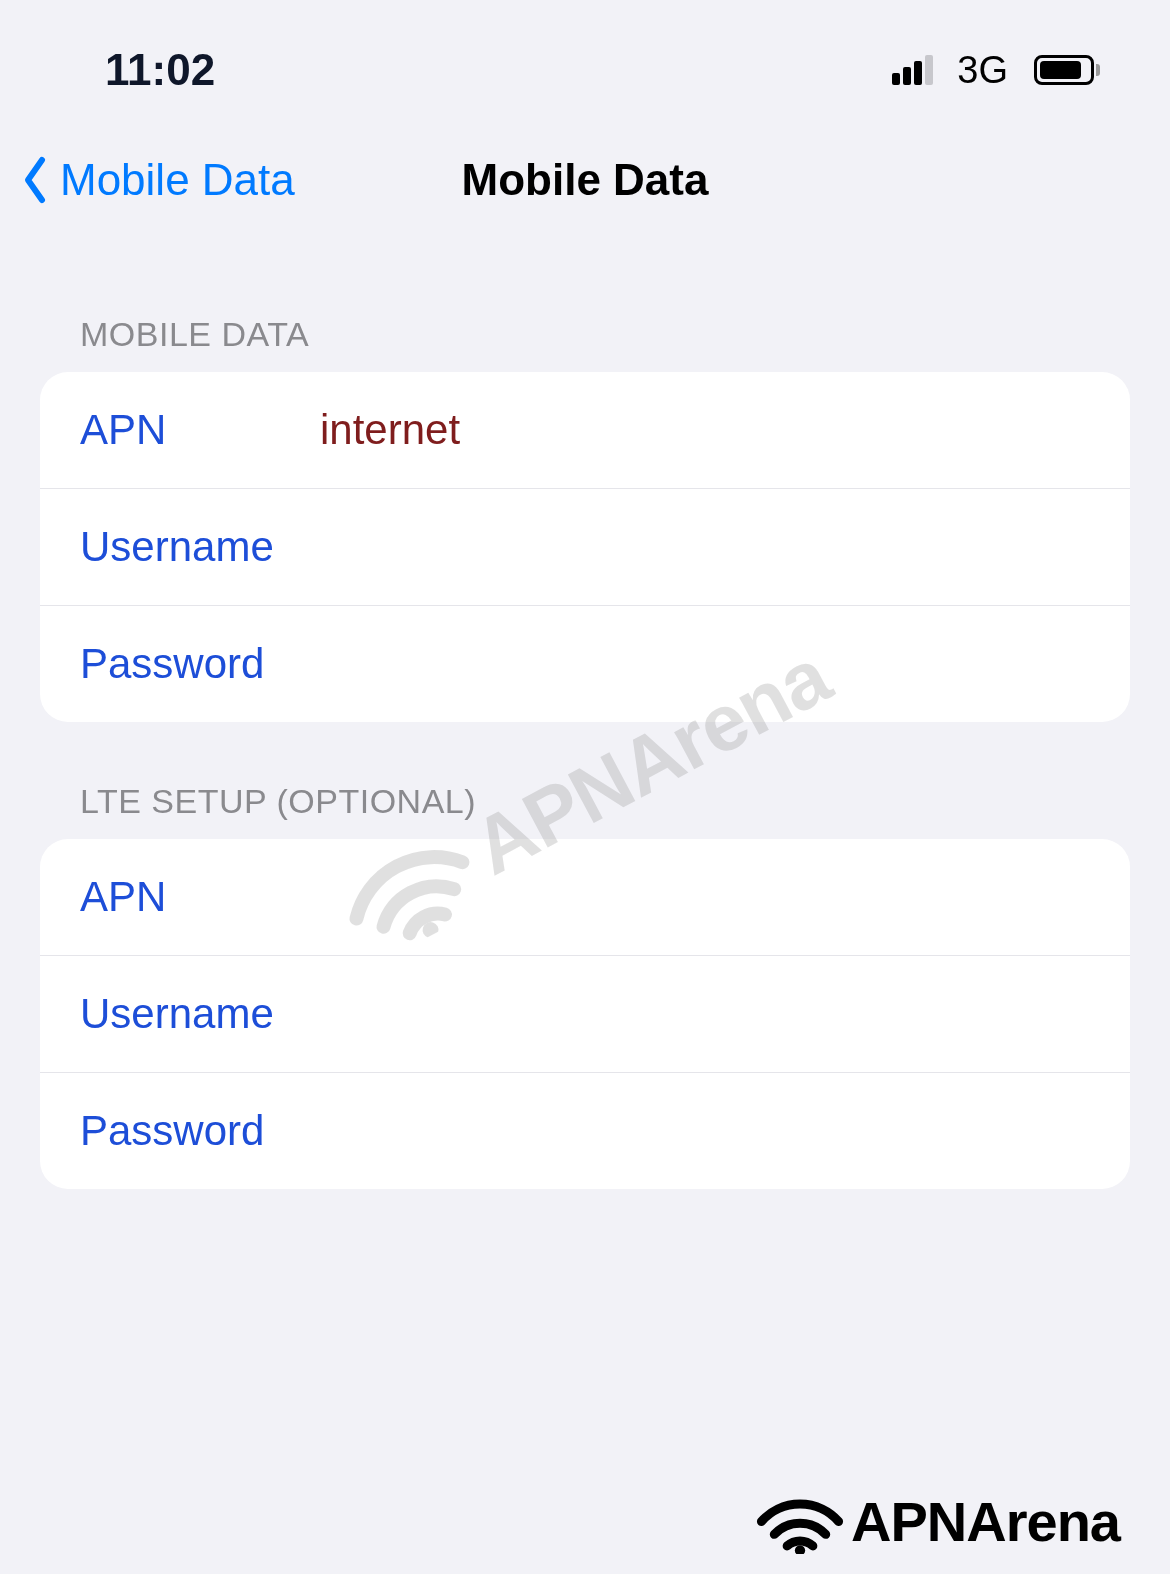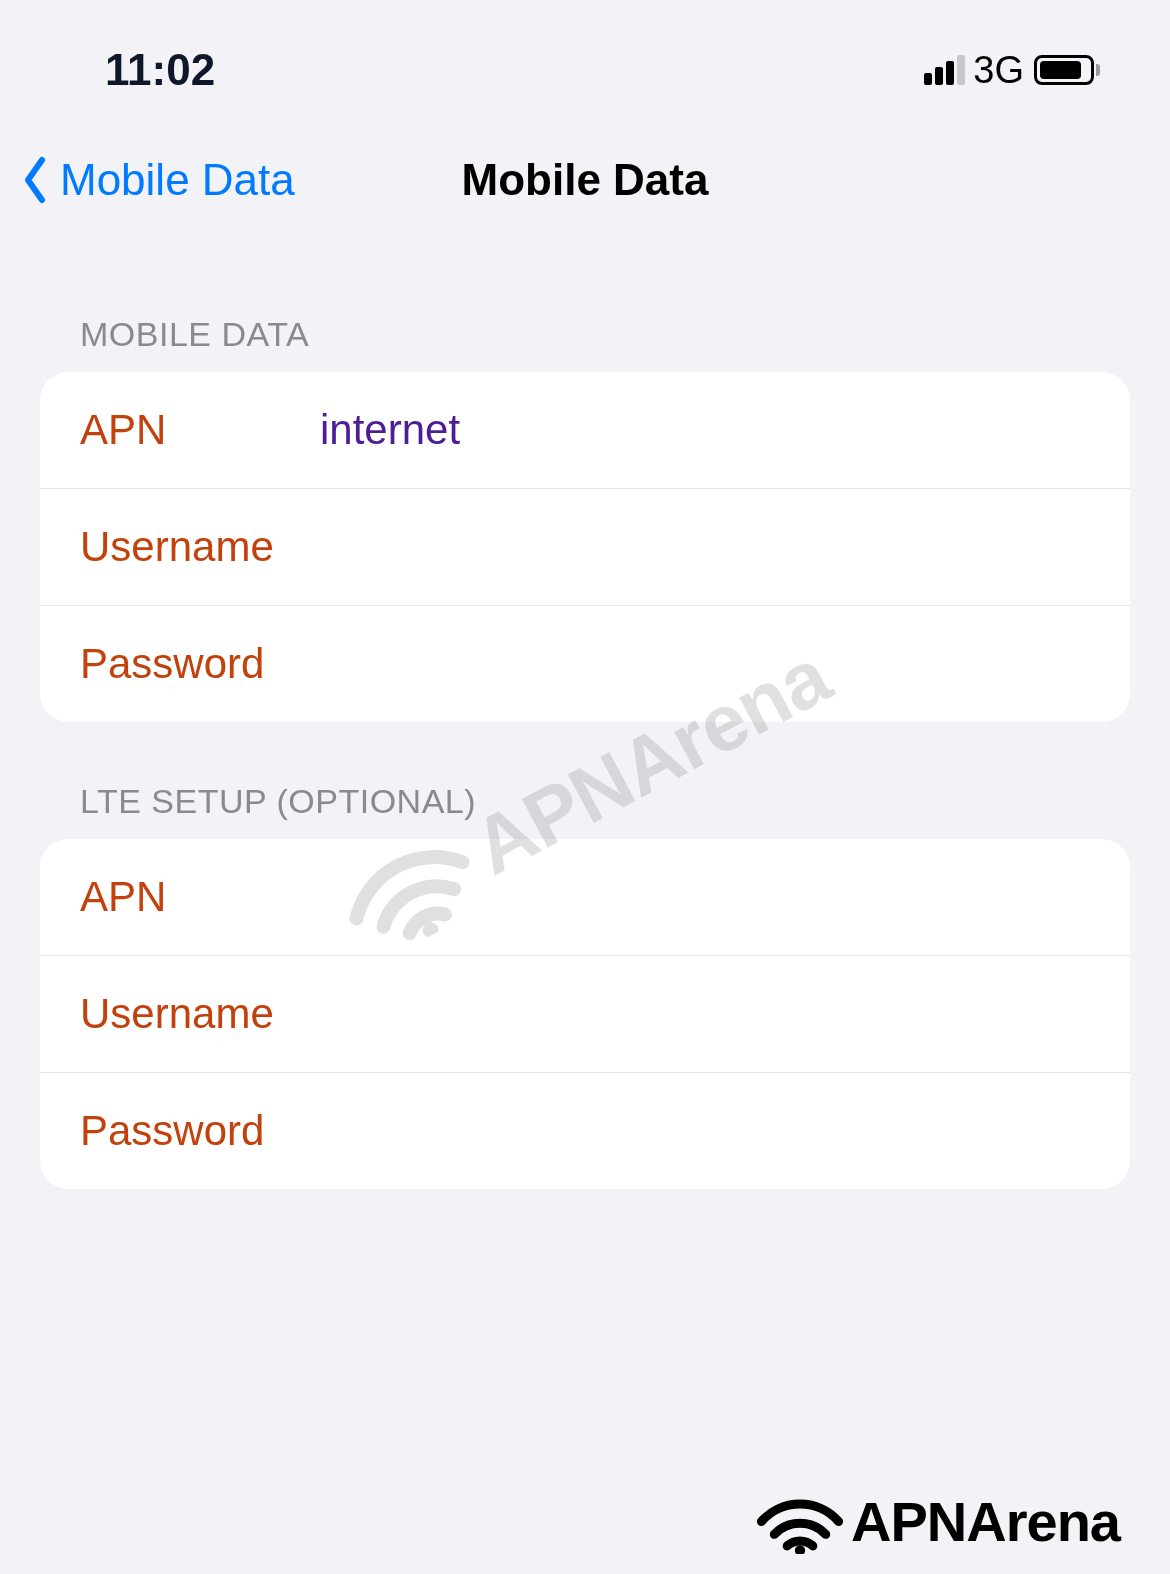--- a/index.html
+++ b/index.html
@@ -23,21 +23,21 @@
       padding: 45px 70px 20px 105px;
     }
     .status-time {
       font-size: 44px;
       font-weight: 600;
       color: #0f172a;
     }
     .status-right {
       display: flex;
       align-items: center;
-      gap: 4px;
+      gap: 20px;
     }
     .signal-bars {
       display: flex;
       align-items: flex-end;
       gap: 3px;
       height: 30px;
     }
     .signal-bar {
       width: 8px;
       background: #000;
@@ -126,28 +126,28 @@
       align-items: center;
       padding: 34px 40px;
       border-bottom: 1px solid #e5e5ea;
     }
     .settings-row:last-child {
       border-bottom: none;
     }
     .row-label {
       font-size: 42px;
       font-weight: 400;
-      color: #c2410c;
+      color: #1d4ed8;
       width: 240px;
       flex-shrink: 0;
     }
     .row-value {
       font-size: 42px;
       font-weight: 400;
-      color: #4c1d95;
+      color: #7f1d1d;
       flex: 1;
       border: none;
       outline: none;
       background: transparent;
     }
     .watermark-center {
       position: absolute;
       top: 50%;
       left: 50%;
       transform: translate(-50%, -40%) rotate(-28deg);

